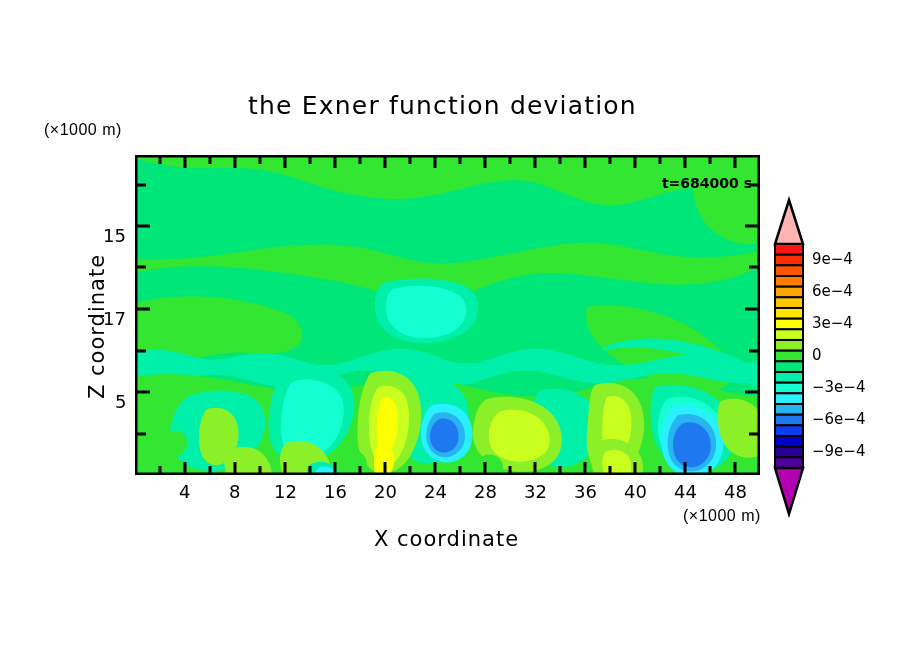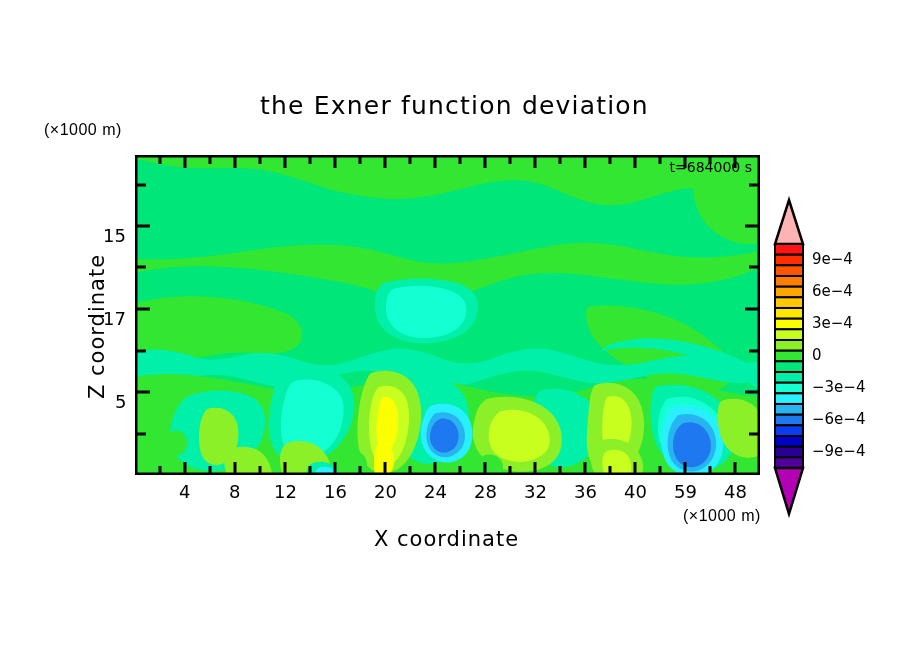--- a/index.html
+++ b/index.html
@@ -18,21 +18,21 @@
   .cbtick{font-family:"DejaVu Sans","Liberation Sans",sans-serif;
           font-size:15px;white-space:nowrap;}
   .tstamp{font-family:"DejaVu Sans","Liberation Sans",sans-serif;
           font-size:14px;white-space:nowrap;}
   .ylabrot{transform:rotate(-90deg);transform-origin:left top;}
 </style>
 </head>
 <body>
 <div id="root">
 
-<div class="abs ttl" style="left:260px;top:91px;">the Exner function deviation</div>
+<div class="abs ttl" style="left:248px;top:91px;">the Exner function deviation</div>
 
 <div class="abs unit" style="left:44px;top:121px;">(×1000 m)</div>
 
 <div class="abs" style="left:135px;top:155px;width:625px;height:320px;">
   <svg width="625" height="320" viewBox="0 0 625 320" preserveAspectRatio="none" style="display:block;">
     <defs>
       <clipPath id="pclip">
             <rect x="0" y="0" width="625" height="320"></rect>
           </clipPath>
     </defs>
@@ -239,34 +239,34 @@
           <line x1="2" y1="196" x2="11" y2="196"></line>
       <line x1="2" y1="112" x2="11" y2="112"></line>
           <line x1="2" y1="30" x2="11" y2="30"></line>
       <line x1="623" y1="279" x2="614" y2="279"></line>
           <line x1="623" y1="196" x2="614" y2="196"></line>
       <line x1="623" y1="112" x2="614" y2="112"></line>
           <line x1="623" y1="30" x2="614" y2="30"></line>
     </g>
   </svg>
 
-  <div class="abs tstamp" style="right:8px;top:4px;">t=684000 s</div>
+  <div class="abs tstamp" style="right:8px;top:20px;font-weight:bold;">t=684000 s</div>
 </div>
 
 <div class="abs tick" style="left:179px;top:481px;">4</div>
 <div class="abs tick" style="left:229px;top:481px;">8</div>
 <div class="abs tick" style="left:274px;top:481px;">12</div>
 <div class="abs tick" style="left:324px;top:481px;">16</div>
 <div class="abs tick" style="left:374px;top:481px;">20</div>
 <div class="abs tick" style="left:424px;top:481px;">24</div>
 <div class="abs tick" style="left:474px;top:481px;">28</div>
 <div class="abs tick" style="left:524px;top:481px;">32</div>
 <div class="abs tick" style="left:574px;top:481px;">36</div>
 <div class="abs tick" style="left:624px;top:481px;text-align:right;">40</div>
-<div class="abs tick" style="left:674px;top:481px;">59</div>
+<div class="abs tick" style="left:674px;top:481px;">44</div>
 <div class="abs tick" style="left:724px;top:481px;">48</div>
 
 <div class="abs tick" style="left:103px;top:225px;">15</div>
 <div class="abs tick" style="left:103px;top:308px;">17</div>
 <div class="abs tick" style="left:115px;top:391px;">5</div>
 
 <div class="abs axlab ylabrot" style="left:85px;top:399px;">Z coordinate</div>
 <div class="abs axlab" style="left:374px;top:527px;">X coordinate</div>
 <div class="abs unit" style="left:683px;top:507px;">(×1000 m)</div>
 

